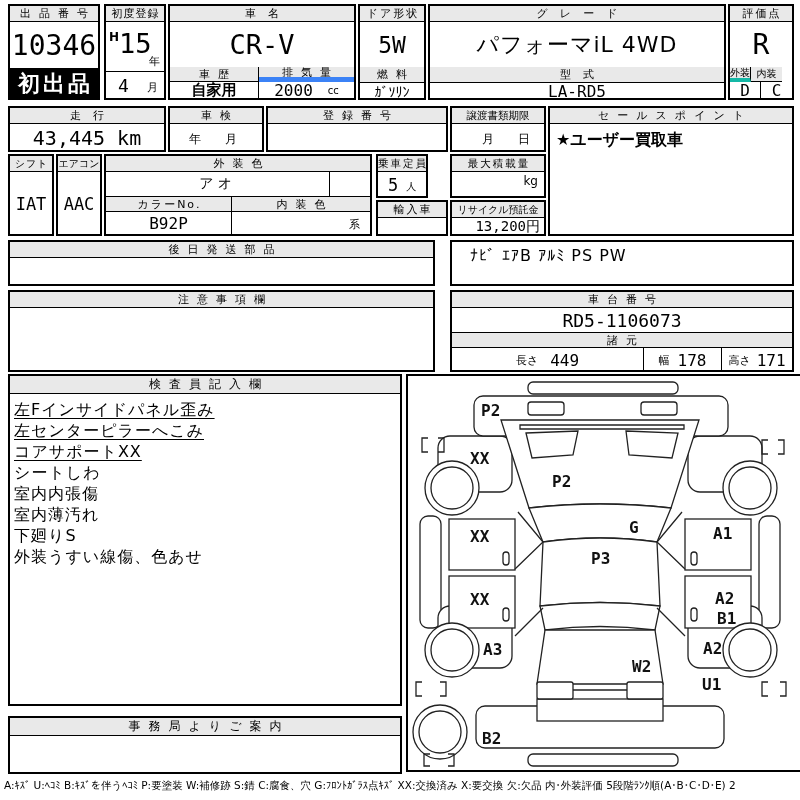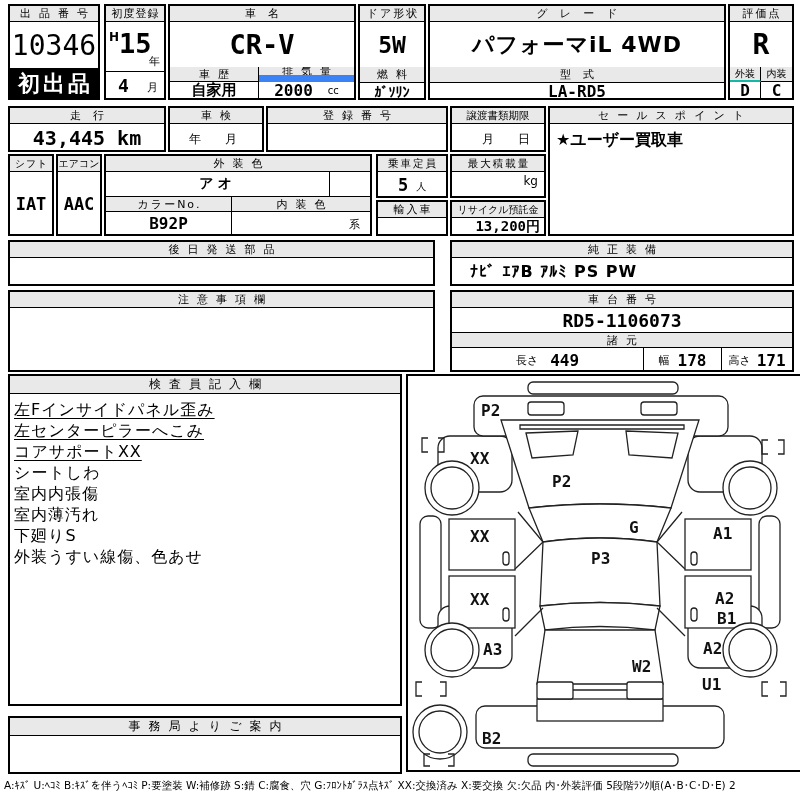--- a/index.html
+++ b/index.html
@@ -9,21 +9,21 @@
   .hdr{background:#e9e9e9;border-bottom:1px solid #000;display:flex;align-items:center;justify-content:center;
        font-size:11px;height:15px;letter-spacing:8px;text-indent:8px;white-space:nowrap;overflow:hidden}
   .hdr.h17{height:17px;font-size:12px}
   .ls0{letter-spacing:0;text-indent:0}
   .ls1{letter-spacing:1px;text-indent:1px}
   .ls2{letter-spacing:2px;text-indent:2px}
   .ls12{letter-spacing:12px;text-indent:12px}
   .f10{font-size:10px}
   .val{display:flex;align-items:center;justify-content:center;box-sizing:border-box;white-space:nowrap}
   .mono{font-family:"DejaVu Sans Mono","Liberation Mono",monospace}
-  .b{font-weight:bold}
+  .b{font-weight:normal}
   .row{display:flex;box-sizing:border-box}
   .cell{box-sizing:border-box}
   .brd-r{border-right:1px solid #000}
   .brd-b{border-bottom:1px solid #000}
   .badge{background:#000;color:#fff;font-weight:bold;font-size:22px;display:flex;align-items:center;
          justify-content:center;letter-spacing:3px;text-indent:3px}
   .notes{padding:5px 4px 0 4px}
   .note{font-size:16px;line-height:21px;letter-spacing:1px;white-space:nowrap}
   .note.u{text-decoration:underline;text-underline-offset:3px}
   .legend{position:absolute;left:4px;top:779px;width:794px;font-size:10.5px;white-space:nowrap;overflow:hidden}
@@ -49,21 +49,21 @@
     <span class="mono b" style="position:absolute;left:12px;top:3px;font-size:18px">4</span>
     <span style="position:absolute;right:6px;bottom:4px;font-size:11px">月</span>
   </div>
 </div>
 
 <div class="box" style="left:168px;top:4px;width:188px;height:96px">
   <div class="hdr ls12">車名</div>
   <div class="val mono b" style="height:45px;font-size:27px">CR-V</div>
   <div class="row" style="height:15px">
     <div class="hdr cell brd-r" style="width:89px;border-bottom:1px solid #000">車歴</div>
-    <div class="hdr cell" style="width:95px;border-bottom:7px solid #3b82f6">排気量</div>
+    <div class="hdr cell" style="width:95px;border-bottom:5px solid #3b82f6">排気量</div>
   </div>
   <div class="row" style="height:17px">
     <div class="val cell brd-r" style="width:89px;font-size:15px;font-weight:bold">自家用</div>
     <div class="val cell" style="width:95px;gap:15px">
       <span class="mono b" style="font-size:16px">2000</span>
       <span style="font-size:10px">cc</span>
     </div>
   </div>
 </div>
 
@@ -78,21 +78,21 @@
   <div class="hdr ls12">グレード</div>
   <div class="val b" style="height:45px;font-size:22px;letter-spacing:1px">パフォーマiL 4WD</div>
   <div class="hdr ls12" style="height:15px">型式</div>
   <div class="val mono b" style="height:17px;font-size:16px">LA-RD5</div>
 </div>
 
 <div class="box" style="left:728px;top:4px;width:66px;height:96px">
   <div class="hdr ls2">評価点</div>
   <div class="val mono b" style="height:45px;font-size:28px">R</div>
   <div class="row" style="height:15px">
-    <div class="hdr cell brd-r ls0 f10" style="width:31px;border-bottom:2px solid #14b8a6">外装</div>
+    <div class="hdr cell brd-r ls0 f10" style="width:21px;border-bottom:4px solid #14b8a6">外装</div>
     <div class="hdr cell ls0 f10" style="width:31px;border-bottom:1px solid #000">内装</div>
   </div>
   <div class="row" style="height:17px">
     <div class="val cell brd-r mono b" style="width:31px;font-size:16px">D</div>
     <div class="val cell mono b" style="width:31px;font-size:16px">C</div>
   </div>
 </div>
 
 <div class="box" style="left:8px;top:106px;width:158px;height:46px">
   <div class="hdr ls12">走行</div>
@@ -138,21 +138,21 @@
   <div class="row" style="height:15px">
     <div class="hdr cell brd-r ls2" style="width:126px;border-bottom:1px solid #000">カラーNo.</div>
     <div class="hdr cell" style="width:138px;border-bottom:1px solid #000000">内装色</div>
   </div>
   <div class="row" style="height:23px">
     <div class="val cell brd-r mono b" style="width:126px;font-size:16px">B92P</div>
     <div class="val cell" style="width:138px;justify-content:flex-end;padding-right:10px;font-size:11px;align-items:flex-end;padding-bottom:3px">系</div>
   </div>
 </div>
 
-<div class="box" style="left:376px;top:154px;width:72px;height:44px">
+<div class="box" style="left:376px;top:154px;width:52px;height:44px">
   <div class="hdr ls2" style="font-size:10.5px">乗車定員</div>
   <div class="val" style="height:25px;gap:8px">
     <span class="mono b" style="font-size:17px">5</span>
     <span style="font-size:10px;align-self:flex-end;padding-bottom:3px">人</span>
   </div>
 </div>
 
 <div class="box" style="left:450px;top:154px;width:96px;height:44px">
   <div class="hdr ls2" style="font-size:10.5px">最大積載量</div>
   <div class="val" style="height:25px;justify-content:flex-end;padding-right:6px;font-size:12px;align-items:flex-end;padding-bottom:9px">kg</div>
@@ -167,21 +167,20 @@
   <div class="hdr ls0 f10">リサイクル預託金</div>
   <div class="val mono b" style="height:17px;font-size:14px;justify-content:flex-end;padding-right:4px">13,200円</div>
 </div>
 
 <div class="box" style="left:8px;top:240px;width:427px;height:46px">
   <div class="hdr">後日発送部品</div>
   <div class="val" style="height:27px"></div>
 </div>
 
 <div class="box" style="left:450px;top:240px;width:344px;height:46px">
-  <div class="hdr">純正装備</div>
   <div class="val b" style="height:27px;justify-content:flex-start;padding-left:18px;font-size:16px;letter-spacing:1px">ﾅﾋﾞ ｴｱB ｱﾙﾐ PS PW</div>
 </div>
 
 <div class="box" style="left:8px;top:290px;width:427px;height:82px">
   <div class="hdr">注意事項欄</div>
   <div class="val" style="height:63px"></div>
 </div>
 
 <div class="box" style="left:450px;top:290px;width:344px;height:82px">
   <div class="hdr">車台番号</div>

